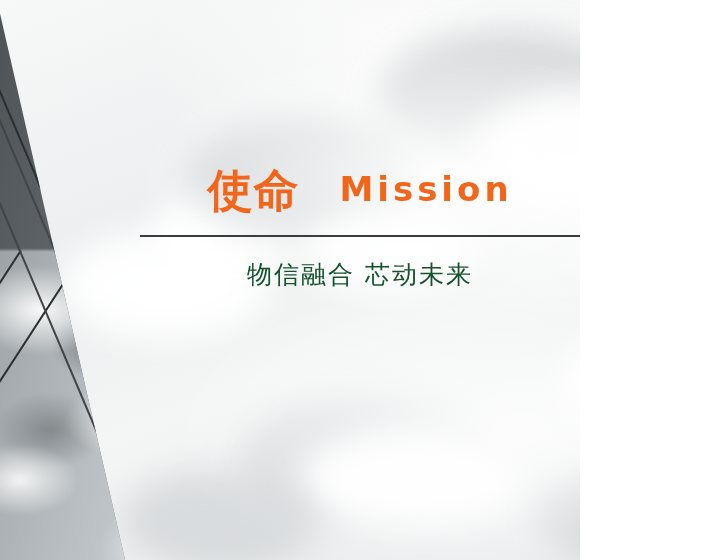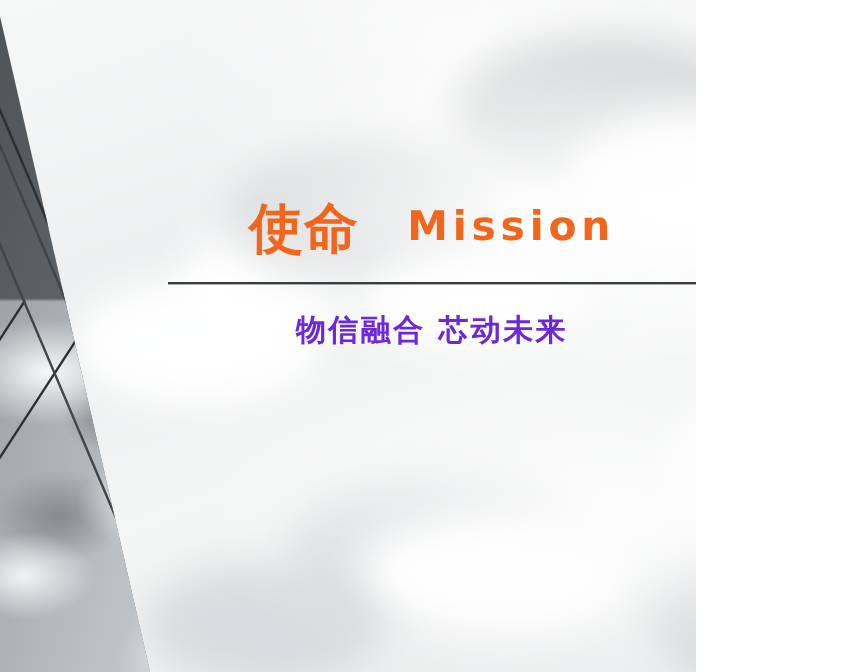--- a/index.html
+++ b/index.html
@@ -136,24 +136,24 @@
     height: 2px;
     background: #3a3d3f;
   }
 
   .subtitle-cn {
     position: absolute;
     left: 0;
     top: 258px;
     width: 720px;
     text-align: center;
-    color: #6d28d9;
+    color: #14532d;
     font-family: "DejaVu Sans", "Liberation Sans", sans-serif;
     font-size: 25px;
-    font-weight: 700;
+    font-weight: 400;
     letter-spacing: 2px;
     white-space: nowrap;
   }
 
   .desc {
     position: absolute;
     left: 0;
     top: 302px;
     width: 720px;
     text-align: center;

